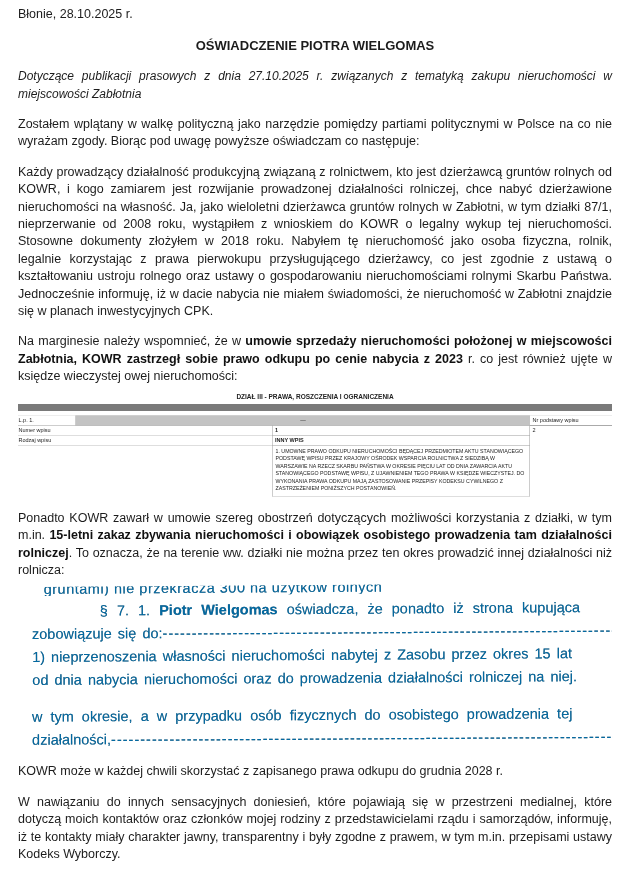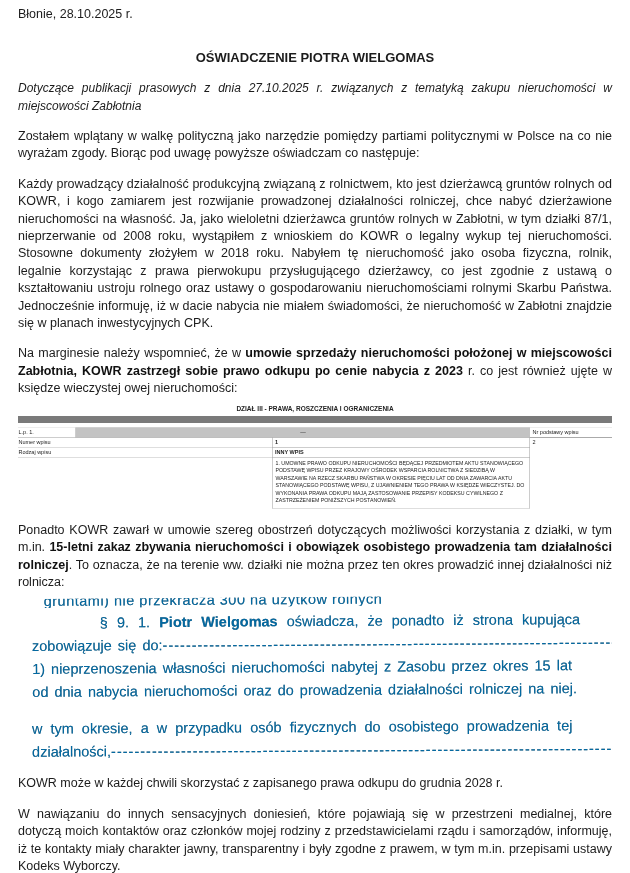--- a/index.html
+++ b/index.html
@@ -16,21 +16,21 @@
     padding: 6px 18px 0 18px;
   }
   .date-line {
     font-size: 12.5px;
     line-height: 17px;
   }
   .doc-title {
     text-align: center;
     font-weight: bold;
     font-size: 13px;
-    margin-top: 27px;
+    margin-top: 15px;
   }
   .doc-subtitle {
     font-style: italic;
     font-size: 12px;
     line-height: 17.5px;
     text-align: justify;
     margin-top: 15px;
   }
   p.body-par {
     font-size: 12.5px;
@@ -145,21 +145,21 @@
     </div>
   </div>
 
   <p class="body-par"><span>Ponadto KOWR zawarł w umowie szereg obostrzeń dotyczących możliwości korzystania z działki, w tym m.in. </span><b>15-letni zakaz zbywania nieruchomości i obowiązek osobistego prowadzenia tam działalności rolniczej</b><span>. To oznacza, że na terenie ww. działki nie można przez ten okres prowadzić innej działalności niż rolnicza:</span></p>
 
   <div class="scan">
     <div class="scan-frag1">
       <div class="clip-line">
           <span>gruntami) nie przekracza 300 ha użytków rolnych</span>
         </div>
-      <div class="scan-par"><span>§ 9. 1.</span> <b>Piotr Wielgomas</b> <span>oświadcza, że ponadto iż strona kupująca</span></div>
+      <div class="scan-par"><span>§ 7. 1.</span> <b>Piotr Wielgomas</b> <span>oświadcza, że ponadto iż strona kupująca</span></div>
       <div class="scan-line dashline"><span>zobowiązuje się do:</span><span class="dashes">--------------------------------------------------------------------------------------------------------------------------------------------</span></div>
       <div class="scan-line">1) nieprzenoszenia własności nieruchomości nabytej z Zasobu przez okres 15 lat</div>
       <div class="scan-line">od dnia nabycia nieruchomości oraz do prowadzenia działalności rolniczej na niej.</div>
     </div>
     <div class="scan-frag2">
       <div class="scan-line">w tym okresie, a w przypadku osób fizycznych do osobistego prowadzenia tej</div>
       <div class="scan-line dashline"><span>działalności,</span><span class="dashes">--------------------------------------------------------------------------------------------------------------------------------------------</span></div>
     </div>
   </div>
 

